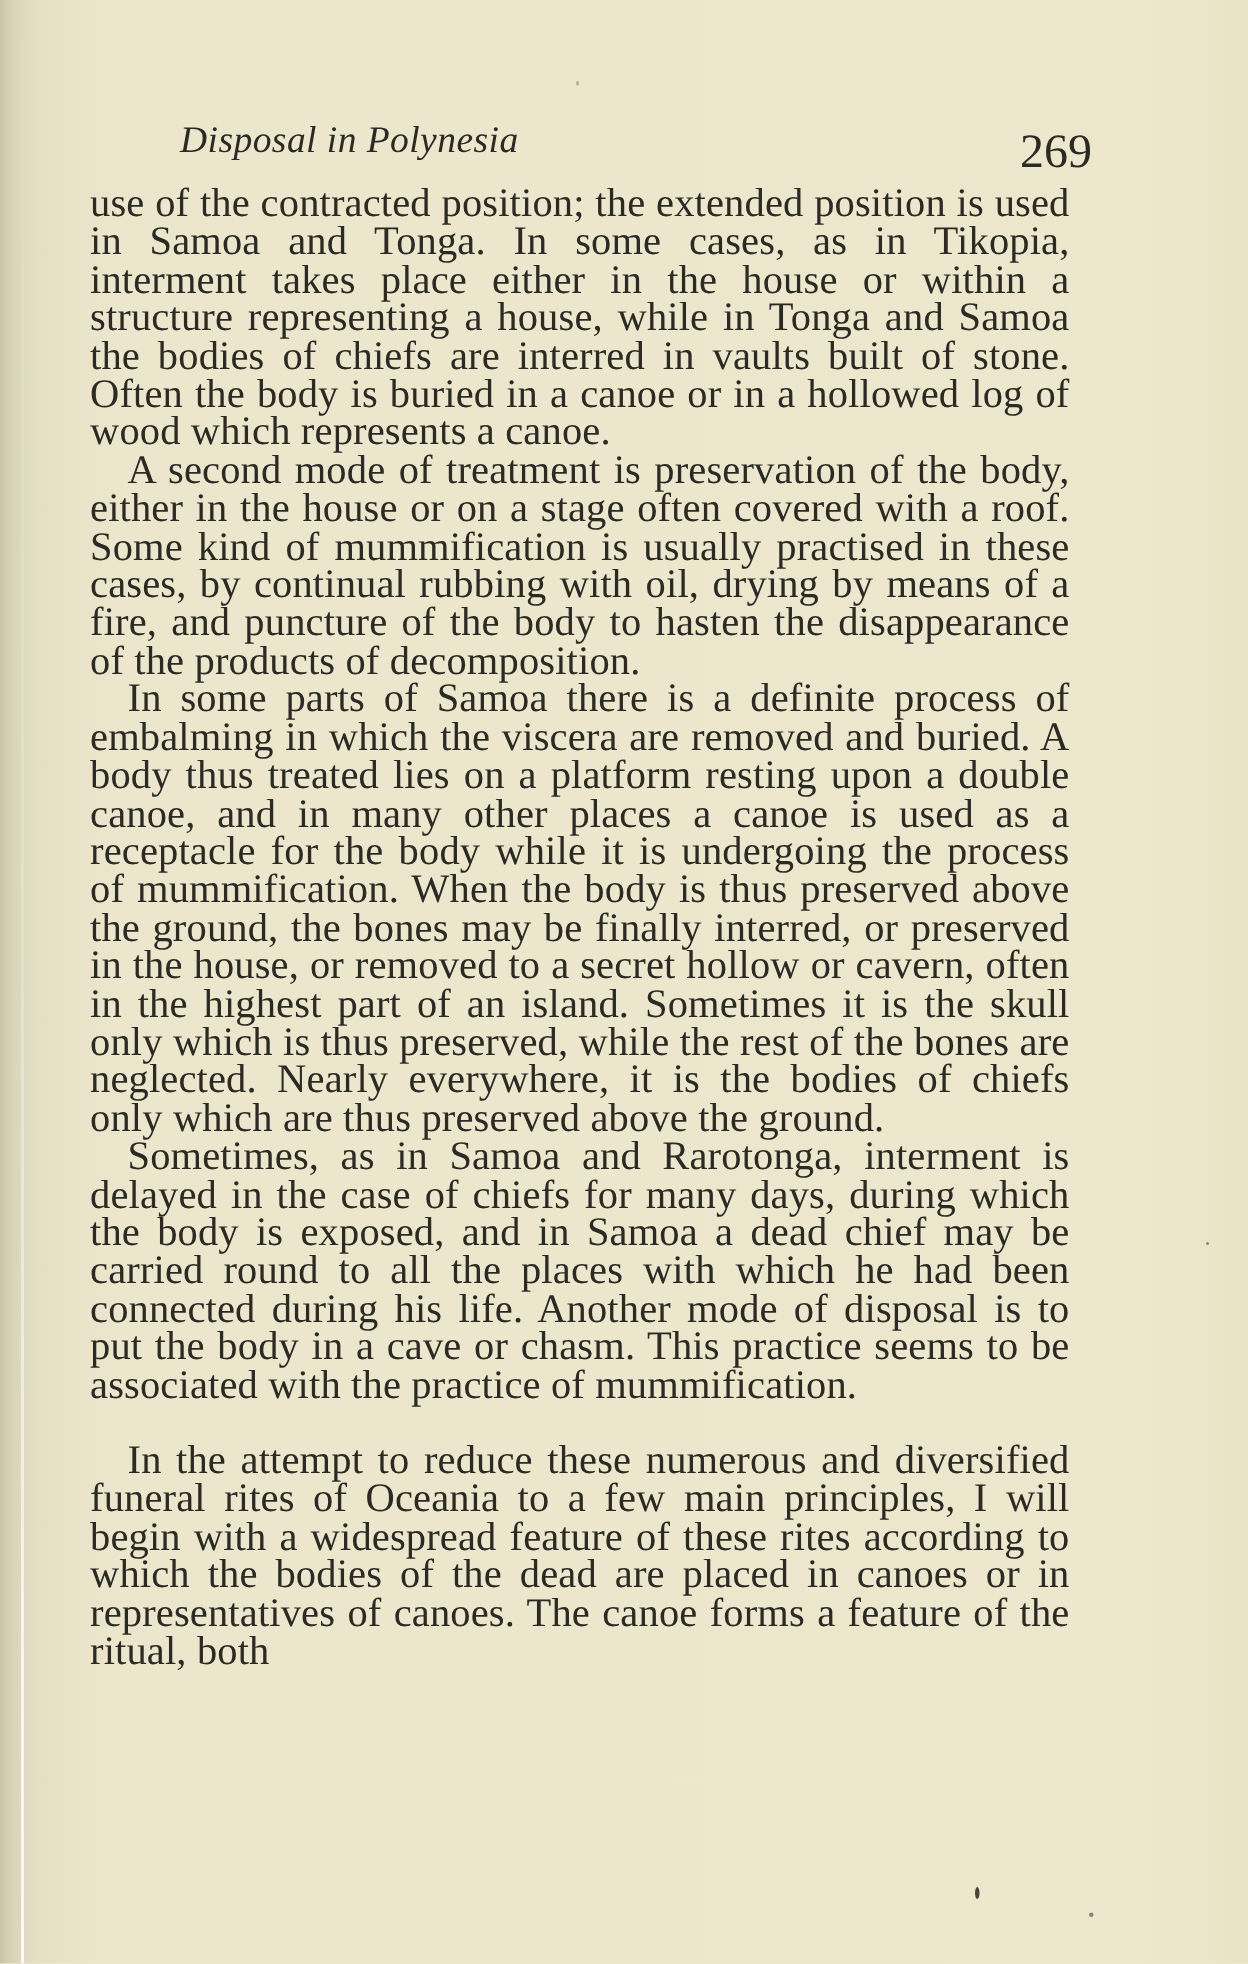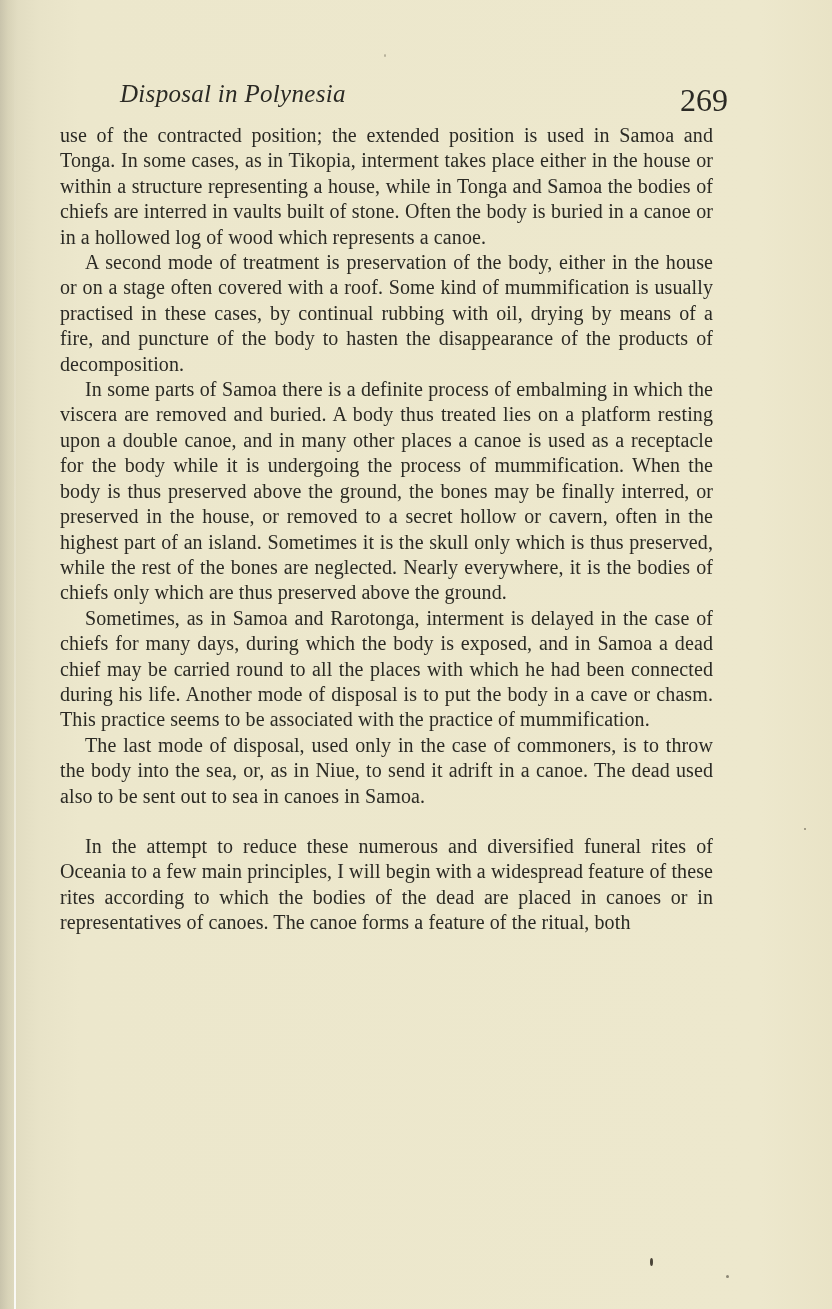--- a/index.html
+++ b/index.html
@@ -58,21 +58,21 @@
       right: -8px;
       top: 20px;
       font-size: 32px;
       color: #2b2a24;
     }
     .body-text {
       position: absolute;
       top: 123px;
       left: 60px;
       width: 653px;
-      font-size: 20px;
+      font-size: 27px;
       line-height: 25.4px;
       text-align: justify;
       letter-spacing: 0.1px;
     }
     .body-text p {
       margin: 0;
       text-indent: 0;
     }
     .body-text p.indent {
       text-indent: 25px;
@@ -90,21 +90,20 @@
   <div class="header">
     <div class="running-title">Disposal in Polynesia</div>
     <div class="page-number">269</div>
   </div>
 
   <div class="body-text">
     <p>use of the contracted position; the extended position is used in Samoa and Tonga. In some cases, as in Tikopia, interment takes place either in the house or within a structure representing a house, while in Tonga and Samoa the bodies of chiefs are interred in vaults built of stone. Often the body is buried in a canoe or in a hollowed log of wood which represents a canoe.</p>
     <p class="indent">A second mode of treatment is preservation of the body, either in the house or on a stage often covered with a roof. Some kind of mummification is usually practised in these cases, by continual rubbing with oil, drying by means of a fire, and puncture of the body to hasten the disappearance of the products of decomposition.</p>
     <p class="indent">In some parts of Samoa there is a definite process of embalming in which the viscera are removed and buried. A body thus treated lies on a platform resting upon a double canoe, and in many other places a canoe is used as a receptacle for the body while it is undergoing the process of mummification. When the body is thus preserved above the ground, the bones may be finally interred, or preserved in the house, or removed to a secret hollow or cavern, often in the highest part of an island. Sometimes it is the skull only which is thus preserved, while the rest of the bones are neglected. Nearly everywhere, it is the bodies of chiefs only which are thus preserved above the ground.</p>
     <p class="indent">Sometimes, as in Samoa and Rarotonga, interment is delayed in the case of chiefs for many days, during which the body is exposed, and in Samoa a dead chief may be carried round to all the places with which he had been connected during his life. Another mode of disposal is to put the body in a cave or chasm. This practice seems to be associated with the practice of mummification.</p>
-    <p class="indent">The last mode of disposal, used only in the case of commoners, is to throw the body into the sea, or, as in Niue, to send it adrift in a canoe. The dead used also to be sent out to sea in canoes in Samoa.</p>
     <p class="indent section-break">In the attempt to reduce these numerous and diversified funeral rites of Oceania to a few main principles, I will begin with a widespread feature of these rites according to which the bodies of the dead are placed in canoes or in representatives of canoes. The canoe forms a feature of the ritual, both</p>
   </div>
 
   <div class="speck" style="left:384px;top:54px;width:2px;height:3px;opacity:0.35;"></div>
   <div class="speck" style="left:804px;top:828px;width:2px;height:2px;opacity:0.6;"></div>
   <div class="speck" style="left:650px;top:1258px;width:3px;height:8px;"></div>
   <div class="speck" style="left:726px;top:1275px;width:3px;height:3px;opacity:0.6;"></div>
 </div>
 
 </body></html>

